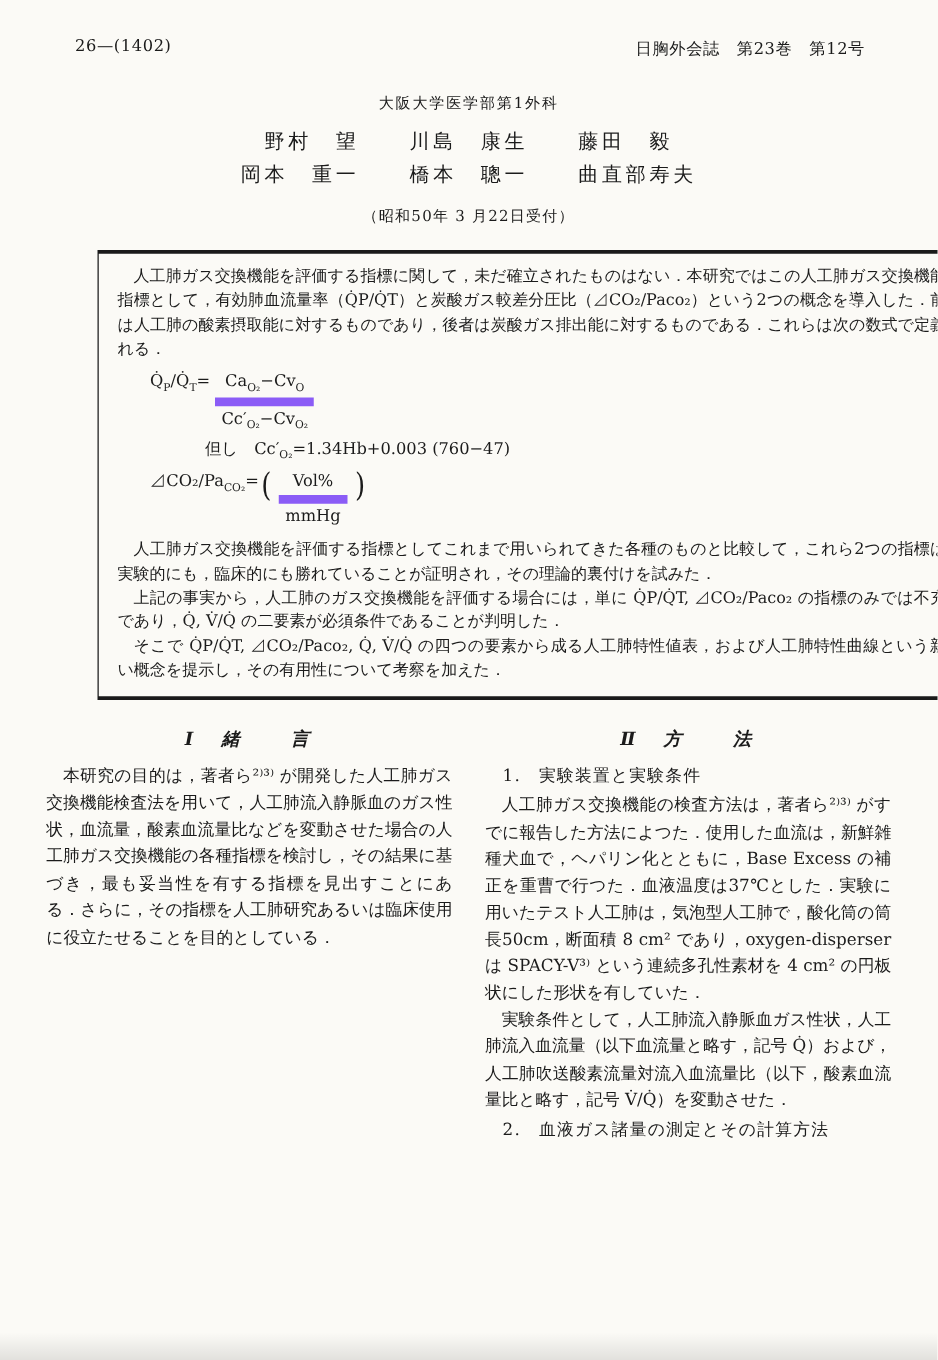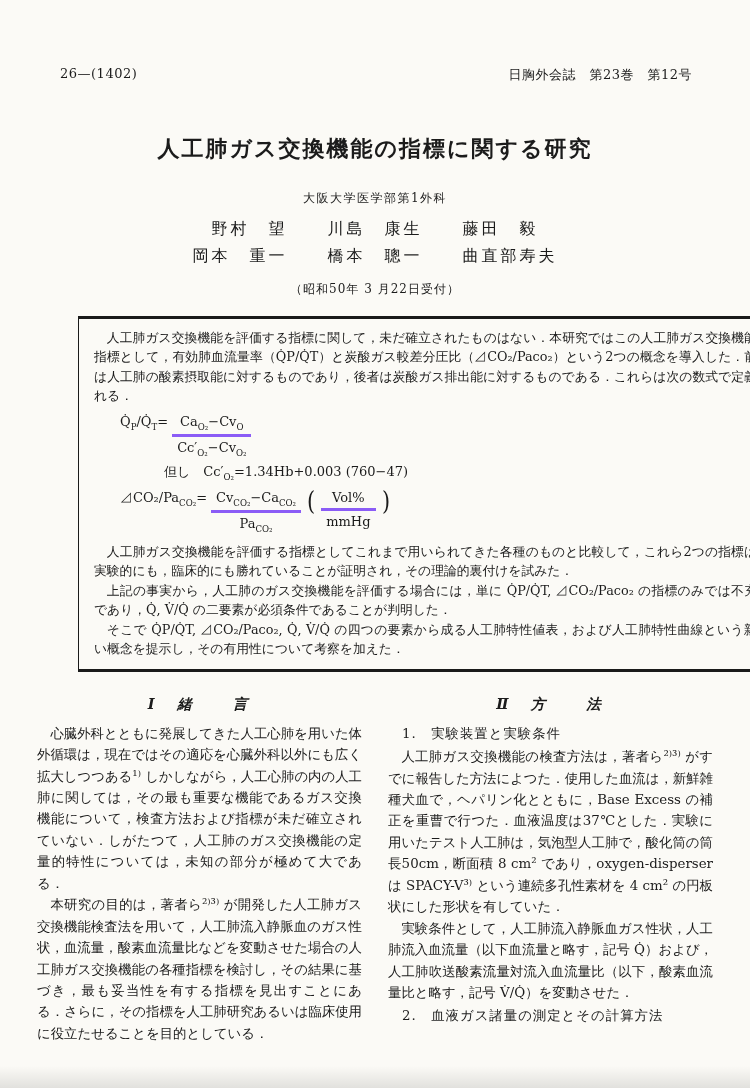--- a/index.html
+++ b/index.html
@@ -13,21 +13,21 @@
   }
   .page{position:relative;width:750px;min-height:1088px;}
   
   .scan-shade{
     position:absolute;left:0;bottom:0;width:100%;height:22px;
     background:linear-gradient(to bottom, rgba(0,0,0,0) 0%, rgba(0,0,0,0.10) 100%);
     pointer-events:none;
   }
   .running-head{
     display:flex;justify-content:space-between;
-    padding:66px 58px 0 60px;
+    padding:30px 58px 0 60px;
     font-size:13px;letter-spacing:0.5px;
   }
   .paper-title{
     text-align:center;
     font-size:22px;font-weight:700;letter-spacing:2px;
     margin:50px 0 0 0;
   }
   .affiliation{
     text-align:center;font-size:12px;letter-spacing:1.5px;
     margin-top:26px;
@@ -54,21 +54,21 @@
   }
   .abstract-box p{margin:0;text-indent:1em;}
   
   .formula-block{margin:6px 0 6px 26px;font-size:13px;}
   .formula-row{display:flex;align-items:flex-start;margin:0 0;}
   .formula-note{margin:2px 0 4px 44px;}
   .frac{
     display:inline-flex;flex-direction:column;
     text-align:center;vertical-align:middle;margin:0 4px;
   }
-  .frac .num{border-bottom:3px solid #8b5cf6;padding:0 5px 1px 5px;}
+  .frac .num{border-bottom:7px solid #8b5cf6;padding:0 5px 1px 5px;}
   .frac .den{padding:1px 5px 0 5px;}
   sub{font-size:0.66em;letter-spacing:0;}
   .bigparen{font-size:26px;font-weight:400;line-height:1;padding:0 1px;transform:scaleX(0.8);}
   
   .columns{
     display:flex;gap:26px;
     padding:16px 37px 0 37px;
     font-size:13.4px;line-height:1.6;
     text-align:justify;
   }
@@ -85,21 +85,20 @@
 </head>
 <body>
 
 <div class="page">
 
   <div class="running-head">
     <span>26—(1402)</span>
     <span>日胸外会誌　第23巻　第12号</span>
   </div>
 
-  <h1 class="paper-title">人工肺ガス交換機能の指標に関する研究</h1>
 
   <div class="affiliation">大阪大学医学部第1外科</div>
 
   <div class="authors">
     <div class="authors-row">
       <span>野村　望</span>
       <span>川島　康生</span>
       <span>藤田　毅</span>
     </div>
     <div class="authors-row">
@@ -118,42 +117,37 @@
       <div class="formula-row">
         <span><span>Q̇</span><sub>P</sub><span>/Q̇</span><sub>T</sub><span>=</span></span>
         <span class="frac">
           <span class="num"><span>Ca</span><sub>O₂</sub><span>−Cv</span><sub>O</sub></span>
           <span class="den"><span>Cc′</span><sub>O₂</sub><span>−Cv</span><sub>O₂</sub></span>
         </span>
       </div>
       <div class="formula-note"><span>但し　Cc′</span><sub>O₂</sub><span>=1.34Hb+0.003 (760−47)</span></div>
       <div class="formula-row">
         <span><span>⊿CO₂/Pa</span><sub>CO₂</sub><span>=</span></span>
-        <span class="frac">
-          <span class="num"><span>Cv</span><sub>CO₂</sub><span>−Ca</span><sub>CO₂</sub></span>
-          <span class="den"><span>Pa</span><sub>CO₂</sub></span>
-        </span>
         <span class="bigparen">(</span>
         <span class="frac">
           <span class="num">Vol%</span>
           <span class="den">mmHg</span>
         </span>
         <span class="bigparen">)</span>
       </div>
     </div>
 
     <p>人工肺ガス交換機能を評価する指標としてこれまで用いられてきた各種のものと比較して，これら2つの指標は，実験的にも，臨床的にも勝れていることが証明され，その理論的裏付けを試みた．</p>
     <p>上記の事実から，人工肺のガス交換機能を評価する場合には，単に Q̇P/Q̇T, ⊿CO₂/Paco₂ の指標のみでは不充分であり，Q̇, V̇/Q̇ の二要素が必須条件であることが判明した．</p>
     <p>そこで Q̇P/Q̇T, ⊿CO₂/Paco₂, Q̇, V̇/Q̇ の四つの要素から成る人工肺特性値表，および人工肺特性曲線という新しい概念を提示し，その有用性について考察を加えた．</p>
   </div>
 
   <div class="columns">
     <div class="col">
       <div class="section-heading">Ⅰ　緒　　言</div>
-      <p>心臓外科とともに発展してきた人工心肺を用いた体外循環は，現在ではその適応を心臓外科以外にも広く拡大しつつある¹⁾ しかしながら，人工心肺の内の人工肺に関しては，その最も重要な機能であるガス交換機能について，検査方法および指標が未だ確立されていない．しがたつて，人工肺のガス交換機能の定量的特性については，未知の部分が極めて大である．</p>
       <p>本研究の目的は，著者ら²⁾³⁾ が開発した人工肺ガス交換機能検査法を用いて，人工肺流入静脈血のガス性状，血流量，酸素血流量比などを変動させた場合の人工肺ガス交換機能の各種指標を検討し，その結果に基づき，最も妥当性を有する指標を見出すことにある．さらに，その指標を人工肺研究あるいは臨床使用に役立たせることを目的としている．</p>
     </div>
     <div class="col">
       <div class="section-heading">Ⅱ　方　　法</div>
       <div class="subsection-heading">1.　実験装置と実験条件</div>
       <p>人工肺ガス交換機能の検査方法は，著者ら²⁾³⁾ がすでに報告した方法によつた．使用した血流は，新鮮雑種犬血で，ヘパリン化とともに，Base Excess の補正を重曹で行つた．血液温度は37℃とした．実験に用いたテスト人工肺は，気泡型人工肺で，酸化筒の筒長50cm，断面積 8 cm² であり，oxygen-disperser は SPACY-V³⁾ という連続多孔性素材を 4 cm² の円板状にした形状を有していた．</p>
       <p>実験条件として，人工肺流入静脈血ガス性状，人工肺流入血流量（以下血流量と略す，記号 Q̇）および，人工肺吹送酸素流量対流入血流量比（以下，酸素血流量比と略す，記号 V̇/Q̇）を変動させた．</p>
       <div class="subsection-heading">2.　血液ガス諸量の測定とその計算方法</div>
     </div>
   </div>

